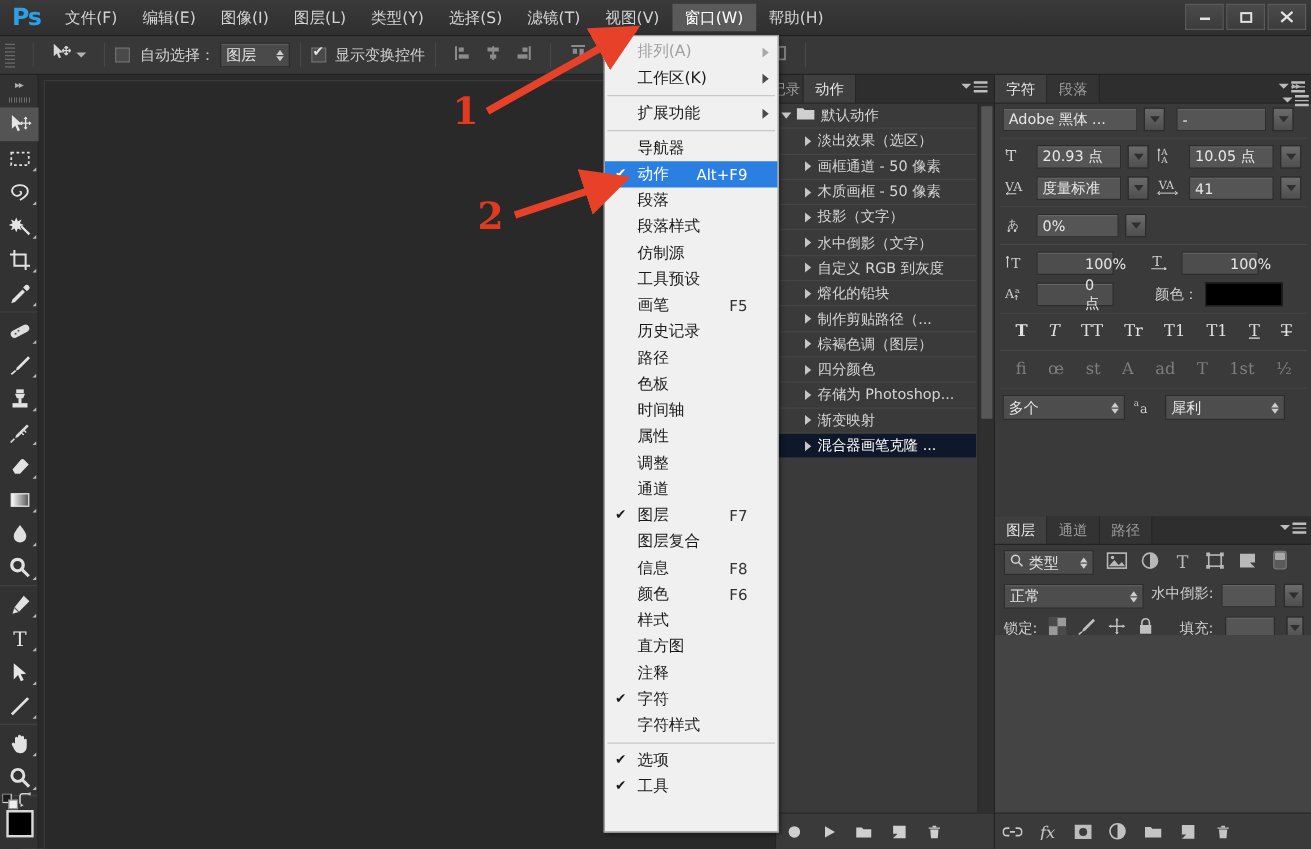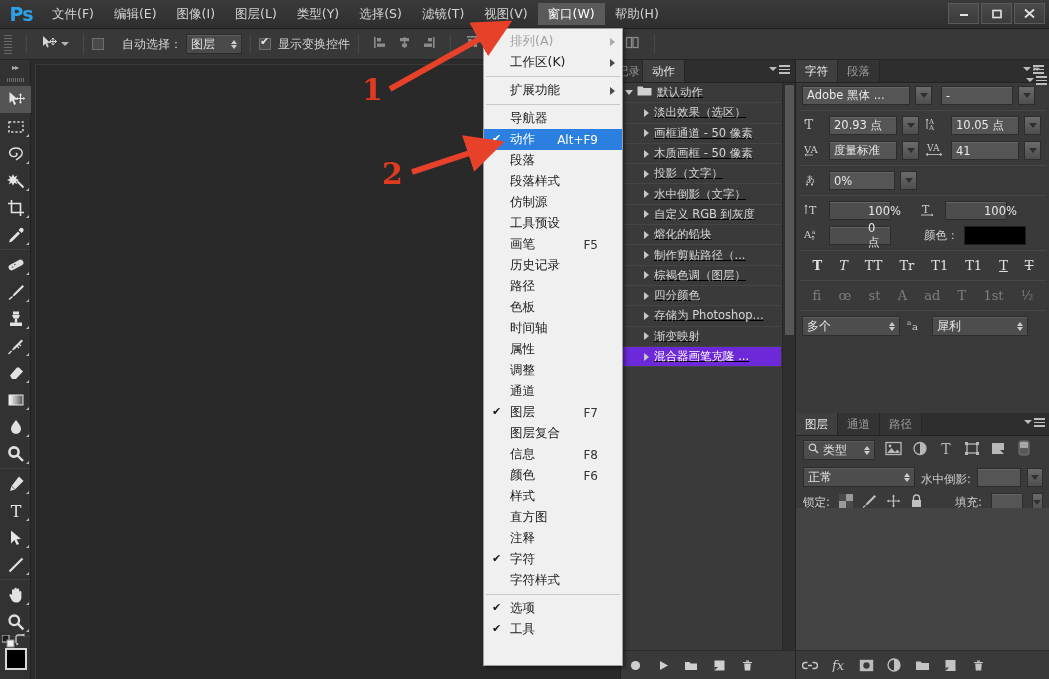--- a/index.html
+++ b/index.html
@@ -154,26 +154,26 @@
     position:absolute; right:5px; top:5px; display:flex; align-items:center; gap:2px;
   }
   .pmenu .tri{width:0;height:0;border-left:4px solid transparent;border-right:4px solid transparent;border-top:4px solid #bdbdbd;}
   .pmenu .bars{ display:flex;flex-direction:column;gap:2px; }
   .pmenu .bars i{ width:11px;height:1.5px;background:#bdbdbd; display:block;}
 
   
   .actions-body{ position:absolute; left:0; top:23px; right:0; bottom:29px; background:#3a3a3a; }
   .act-scroll{ position:absolute; right:0; top:0; width:13px; bottom:0; background:#2f2f2f; border-left:1px solid #282828;}
   .act-thumb{ position:absolute; left:2px; top:2px; width:9px; height:250px; background:#575757; border-radius:1px;}
-  .act-list{ position:absolute; left:0; right:14px; top:0; bottom:0; overflow:hidden;text-decoration:underline; }
+  .act-list{ position:absolute; left:0; right:14px; top:0; bottom:0; overflow:hidden; }
   .act-row{
     height:20.3px; display:flex; align-items:center; color:#d5d5d5; font-size:11.5px;
     border-bottom:1px solid #454545; padding-right:4px; white-space:nowrap; cursor:default;
   }
-  .act-row.sel{ background:#6d28d9; color:#fff; }
+  .act-row.sel{ background:#0f172a; color:#fff; }
   .act-row .tw{ width:16px; display:flex; justify-content:center; align-items:center;}
   .act-row .tw .t-right{width:0;height:0;border-top:4px solid transparent;border-bottom:4px solid transparent;border-left:5px solid #c6c6c6;}
   .act-row .tw .t-down{width:0;height:0;border-left:4px solid transparent;border-right:4px solid transparent;border-top:5px solid #c6c6c6;}
   .act-row .fold{ margin-right:5px; }
   .act-row.child{ padding-left:17px; }
   .panel-foot{
     position:absolute; left:0; right:0; bottom:0; height:29px; background:#3a3a3a;
     border-top:1px solid #2b2b2b; display:flex; align-items:center; justify-content:flex-start; gap:0;
   }
   .foot-btn{ width:28px;height:28px;display:flex;align-items:center;justify-content:center; cursor:default;}
@@ -195,21 +195,21 @@
   .cp-ic{ color:#cfcfcf; font-size:11px; width:22px; text-align:center; }
   .tbtn-row{ display:flex; align-items:center; justify-content:space-around; padding:5px 8px; }
   .tbtn{ color:#e2e2e2; font-size:13px; font-family:"DejaVu Serif","Liberation Serif",serif; cursor:default;}
   .tbtn.dim{ color:#7e7e7e; }
   .colorbox{ width:62px;height:19px;background:#000;border:1px solid #202020; }
 
   
   .layerspanel{ position:absolute; left:0; top:353px; width:254px; bottom:0; background:#3a3a3a;}
   .lp-tabs{ height:23px; background:#2e2e2e; display:flex; align-items:flex-end; position:relative; border-bottom:1px solid #232323;}
   .lp-filter{ display:flex; align-items:center; gap:10px; padding:4px 7px; }
-  .lp-blend{ display:flex; align-items:flex-end; gap:6px; padding:3px 7px; }
+  .lp-blend{ display:flex; align-items:flex-start; gap:6px; padding:3px 7px; }
   .lp-lock{ display:flex; align-items:center; gap:9px; padding:3px 7px; }
   .lbl-s{ color:#d0d0d0; font-size:11.5px; white-space:nowrap;}
   .lp-canvas{ position:absolute; left:0; right:0; top:95px; bottom:29px; background:#444; }
   .edge-top{
     position:absolute; right:2px; top:64px; display:flex; flex-direction:column; align-items:center; gap:3px; z-index:5;
   }
   .edge-top .dd2{ color:#b6b6b6; font-size:8px; letter-spacing:-1px;}
 
   
   .anno{ position:absolute; inset:0; pointer-events:none; z-index:60; }
@@ -271,21 +271,21 @@
       <span class="ic">
         <svg width="16" height="16" viewBox="0 0 16 16">
           <path d="M2 1 L2 11 L4.5 8.8 L6.2 12.5 L7.8 11.8 L6.1 8.2 L9.4 8 Z" fill="#d8d8d8"></path>
           <path d="M12 3 v7 M8.6 6.5 h7 M12 3 l-1.4 1.6 M12 3 l1.4 1.6 M12 10 l-1.4-1.6 M12 10 l1.4-1.6 M8.6 6.5 l1.6-1.4 M8.6 6.5 l1.6 1.4 M15.6 6.5 l-1.6-1.4 M15.6 6.5 l-1.6 1.4" stroke="#d8d8d8" stroke-width="1" fill="none"></path>
         </svg>
       </span>
       <span class="caret"></span>
     </div>
     <div class="vsep"></div>
     <span class="ckbox"></span>
-    <span class="ob-label" style="margin-left:18px">自动选择：</span>
+    <span class="ob-label" style="margin-left:8px">自动选择：</span>
     <div class="combo" style="margin-left:4px;min-width:56px">
       <span>图层</span>
       <span class="spin">
           <i class="u"></i>
           <i class="d"></i>
         </span>
     </div>
     <div class="vsep"></div>
     <span class="ckbox on"></span>
     <span class="ob-label" style="margin-left:7px">显示变换控件</span>
@@ -925,21 +925,21 @@
               <path d="M3.5 11.5 L1 13.5" stroke="#c0c0c0" stroke-width="1.3"></path>
             </svg></span>
         <span><svg width="15" height="14" viewBox="0 0 15 14">
               <path d="M7.5 1 v12 M1.5 7 h12" stroke="#c0c0c0" stroke-width="1.2"></path>
               <path d="M7.5 0.4 l-1.4 2 h2.8 Z M7.5 13.6 l-1.4-2 h2.8 Z M0.9 7 l2-1.4 v2.8 Z M14.1 7 l-2-1.4 v2.8 Z" fill="#c0c0c0"></path>
             </svg></span>
         <span><svg width="13" height="14" viewBox="0 0 13 14">
               <path d="M3.5 6 V4 a3 3 0 0 1 6 0 V6" fill="none" stroke="#c0c0c0" stroke-width="1.3"></path>
               <rect x="2" y="6" width="9" height="7" fill="#c0c0c0"></rect>
             </svg></span>
-        <span class="lbl-s" style="margin-left:23px">填充:</span>
+        <span class="lbl-s" style="margin-left:12px">填充:</span>
         <div class="fld" style="width:46px">
             <span></span>
           </div>
         <div class="ddbtn">
             <i class="tri"></i>
           </div>
       </div>
 
       <div class="lp-canvas"></div>
 

